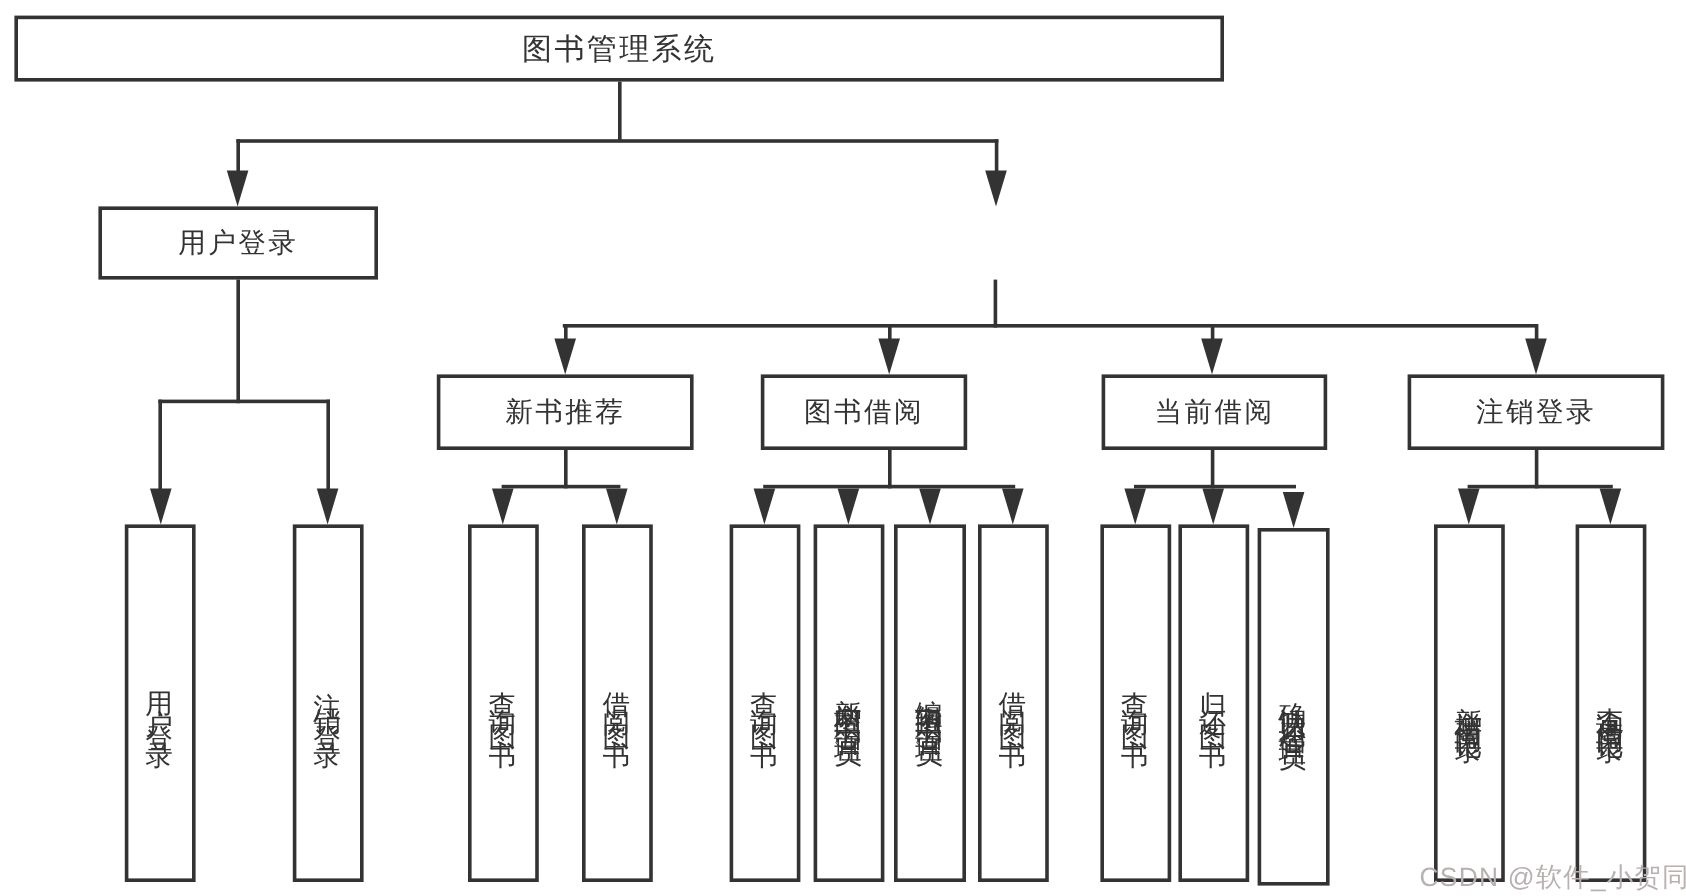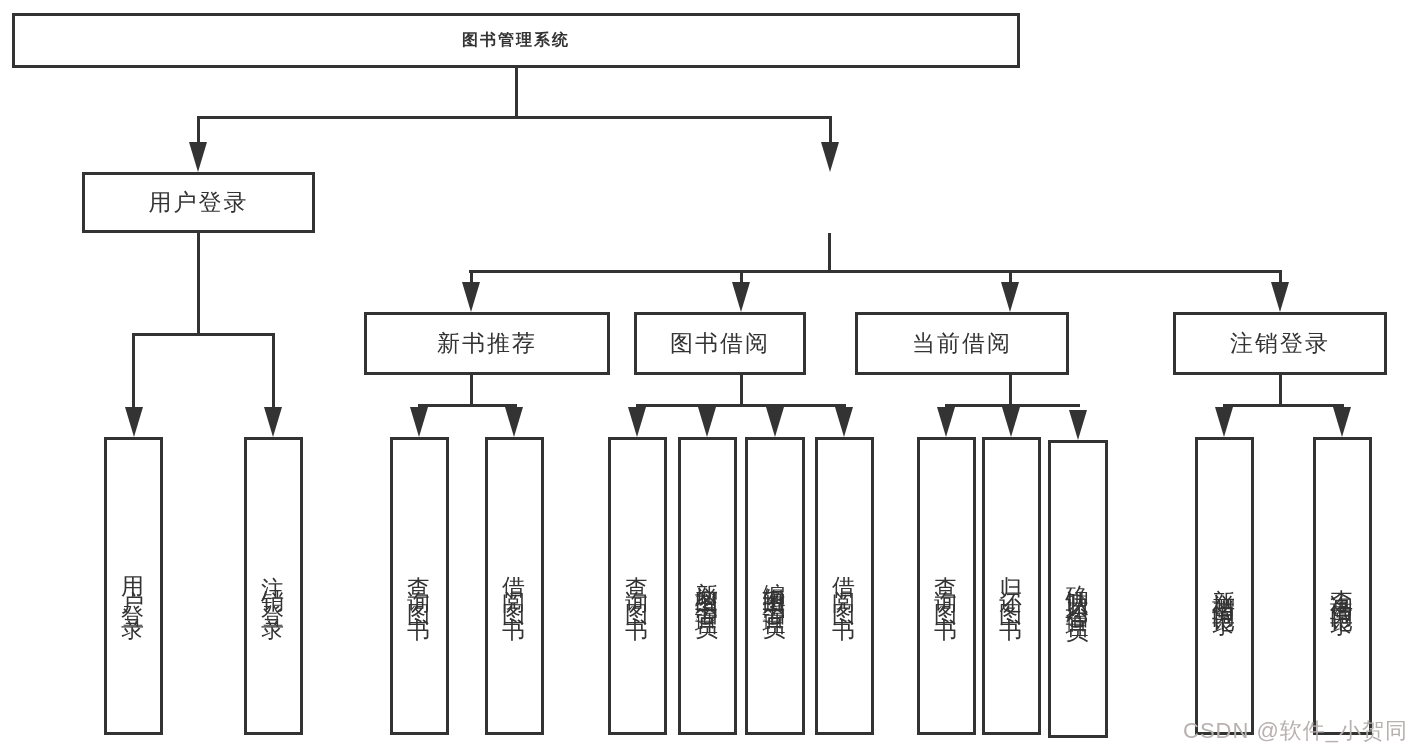--- a/index.html
+++ b/index.html
@@ -8,21 +8,21 @@
   #stage {
     position:relative; width:1405px; height:747px;
     background:var(--bg); overflow:hidden; color:var(--line);
   }
   .box {
     position:absolute; background:#fff;
     border:3px solid var(--line);
     display:flex; align-items:center; justify-content:center;
   }
   .hlabel { font-size:23px; letter-spacing:2px; color:#333; }
-  .root-label { font-size:16px; letter-spacing:2px; color:#333;font-weight:bold; }
+  .root-label { font-size:25px; letter-spacing:2px; color:#333; }
   .vbox span {
     writing-mode:vertical-rl; text-orientation:mixed;
     font-size:23px; letter-spacing:14px; color:#333;
   }
   .vbox span.long { letter-spacing:5px; }
   .v { position:absolute; width:3px; background:var(--line); }
   .h { position:absolute; height:3px; background:var(--line); }
   .arrow {
     position:absolute; width:0; height:0;
     border-left:9px solid transparent; border-right:9px solid transparent;
@@ -39,27 +39,27 @@
 <div id="stage">
 
   <div class="box" style="left:12px;top:13px;width:1008px;height:55px">
     <span class="root-label">图书管理系统</span>
   </div>
 
   <div class="box" style="left:82px;top:172px;width:233px;height:61px">
     <span class="hlabel">用户登录</span>
   </div>
 
-  <div class="box" style="left:364px;top:312px;width:246px;height:63px">
+  <div class="box" style="left:364px;top:312px;width:214px;height:63px">
     <span class="hlabel">新书推荐</span>
   </div>
   <div class="box" style="left:634px;top:312px;width:172px;height:63px">
     <span class="hlabel">图书借阅</span>
   </div>
-  <div class="box" style="left:855px;top:312px;width:214px;height:63px">
+  <div class="box" style="left:918px;top:312px;width:188px;height:63px">
     <span class="hlabel">当前借阅</span>
   </div>
   <div class="box" style="left:1173px;top:312px;width:214px;height:63px">
     <span class="hlabel">注销登录</span>
   </div>
 
   <div class="box vbox" style="left:104px;top:437px;width:59px;height:298px">
     <span>用户登录</span>
   </div>
   <div class="box vbox" style="left:244px;top:437px;width:59px;height:298px">

